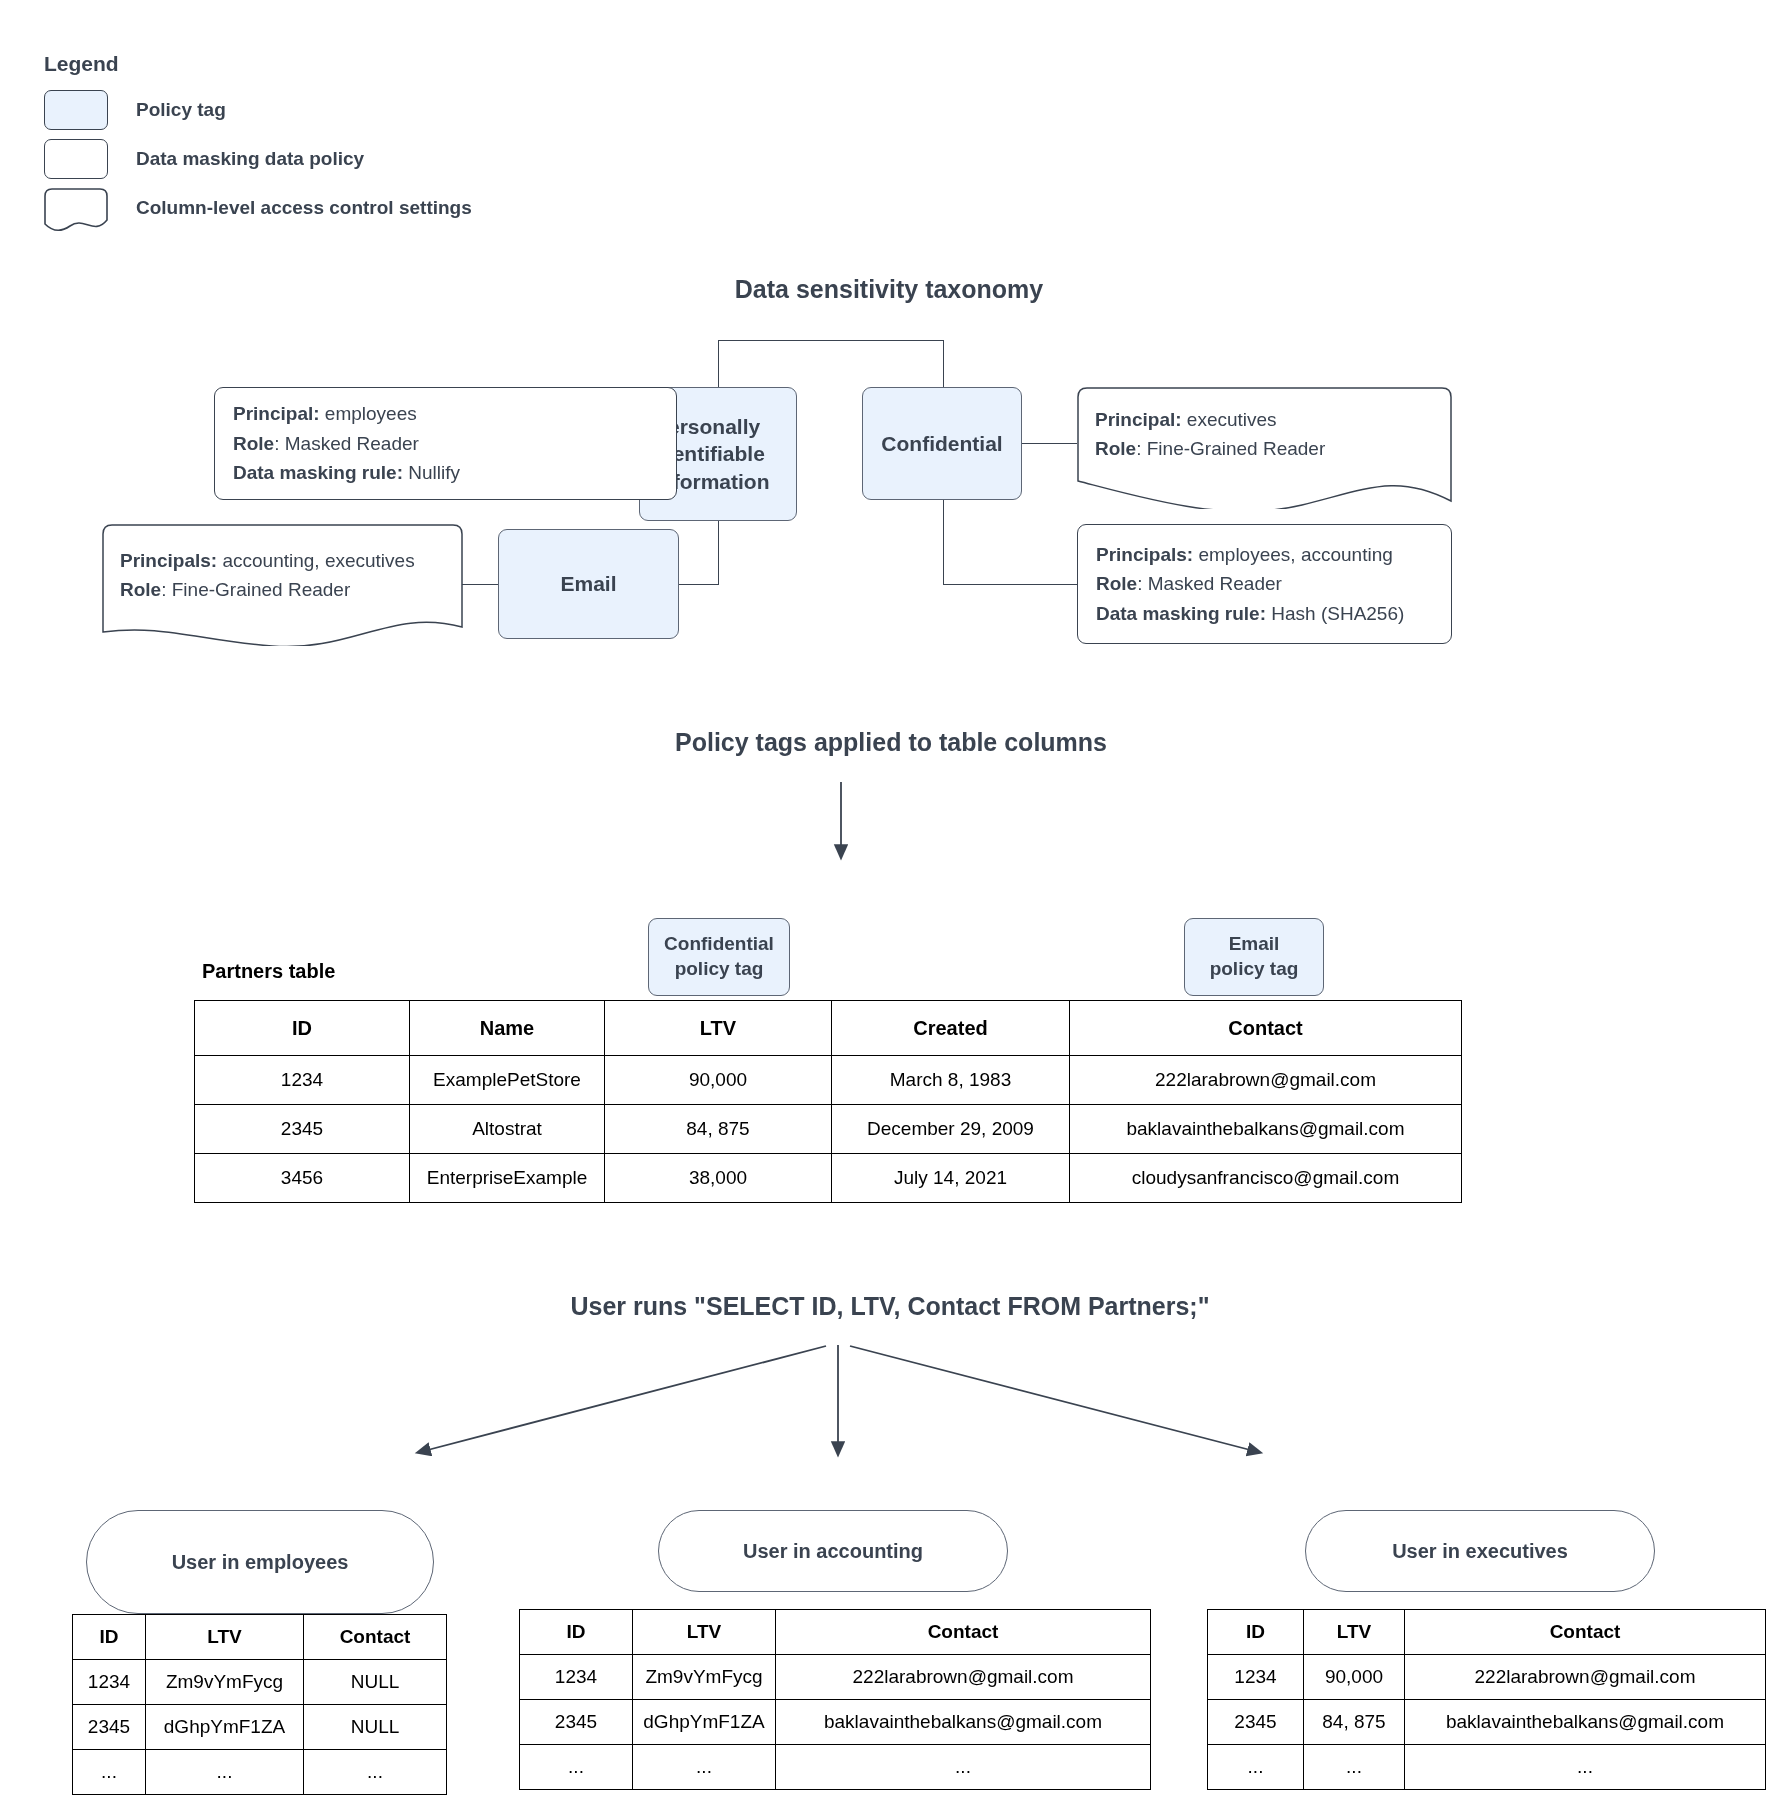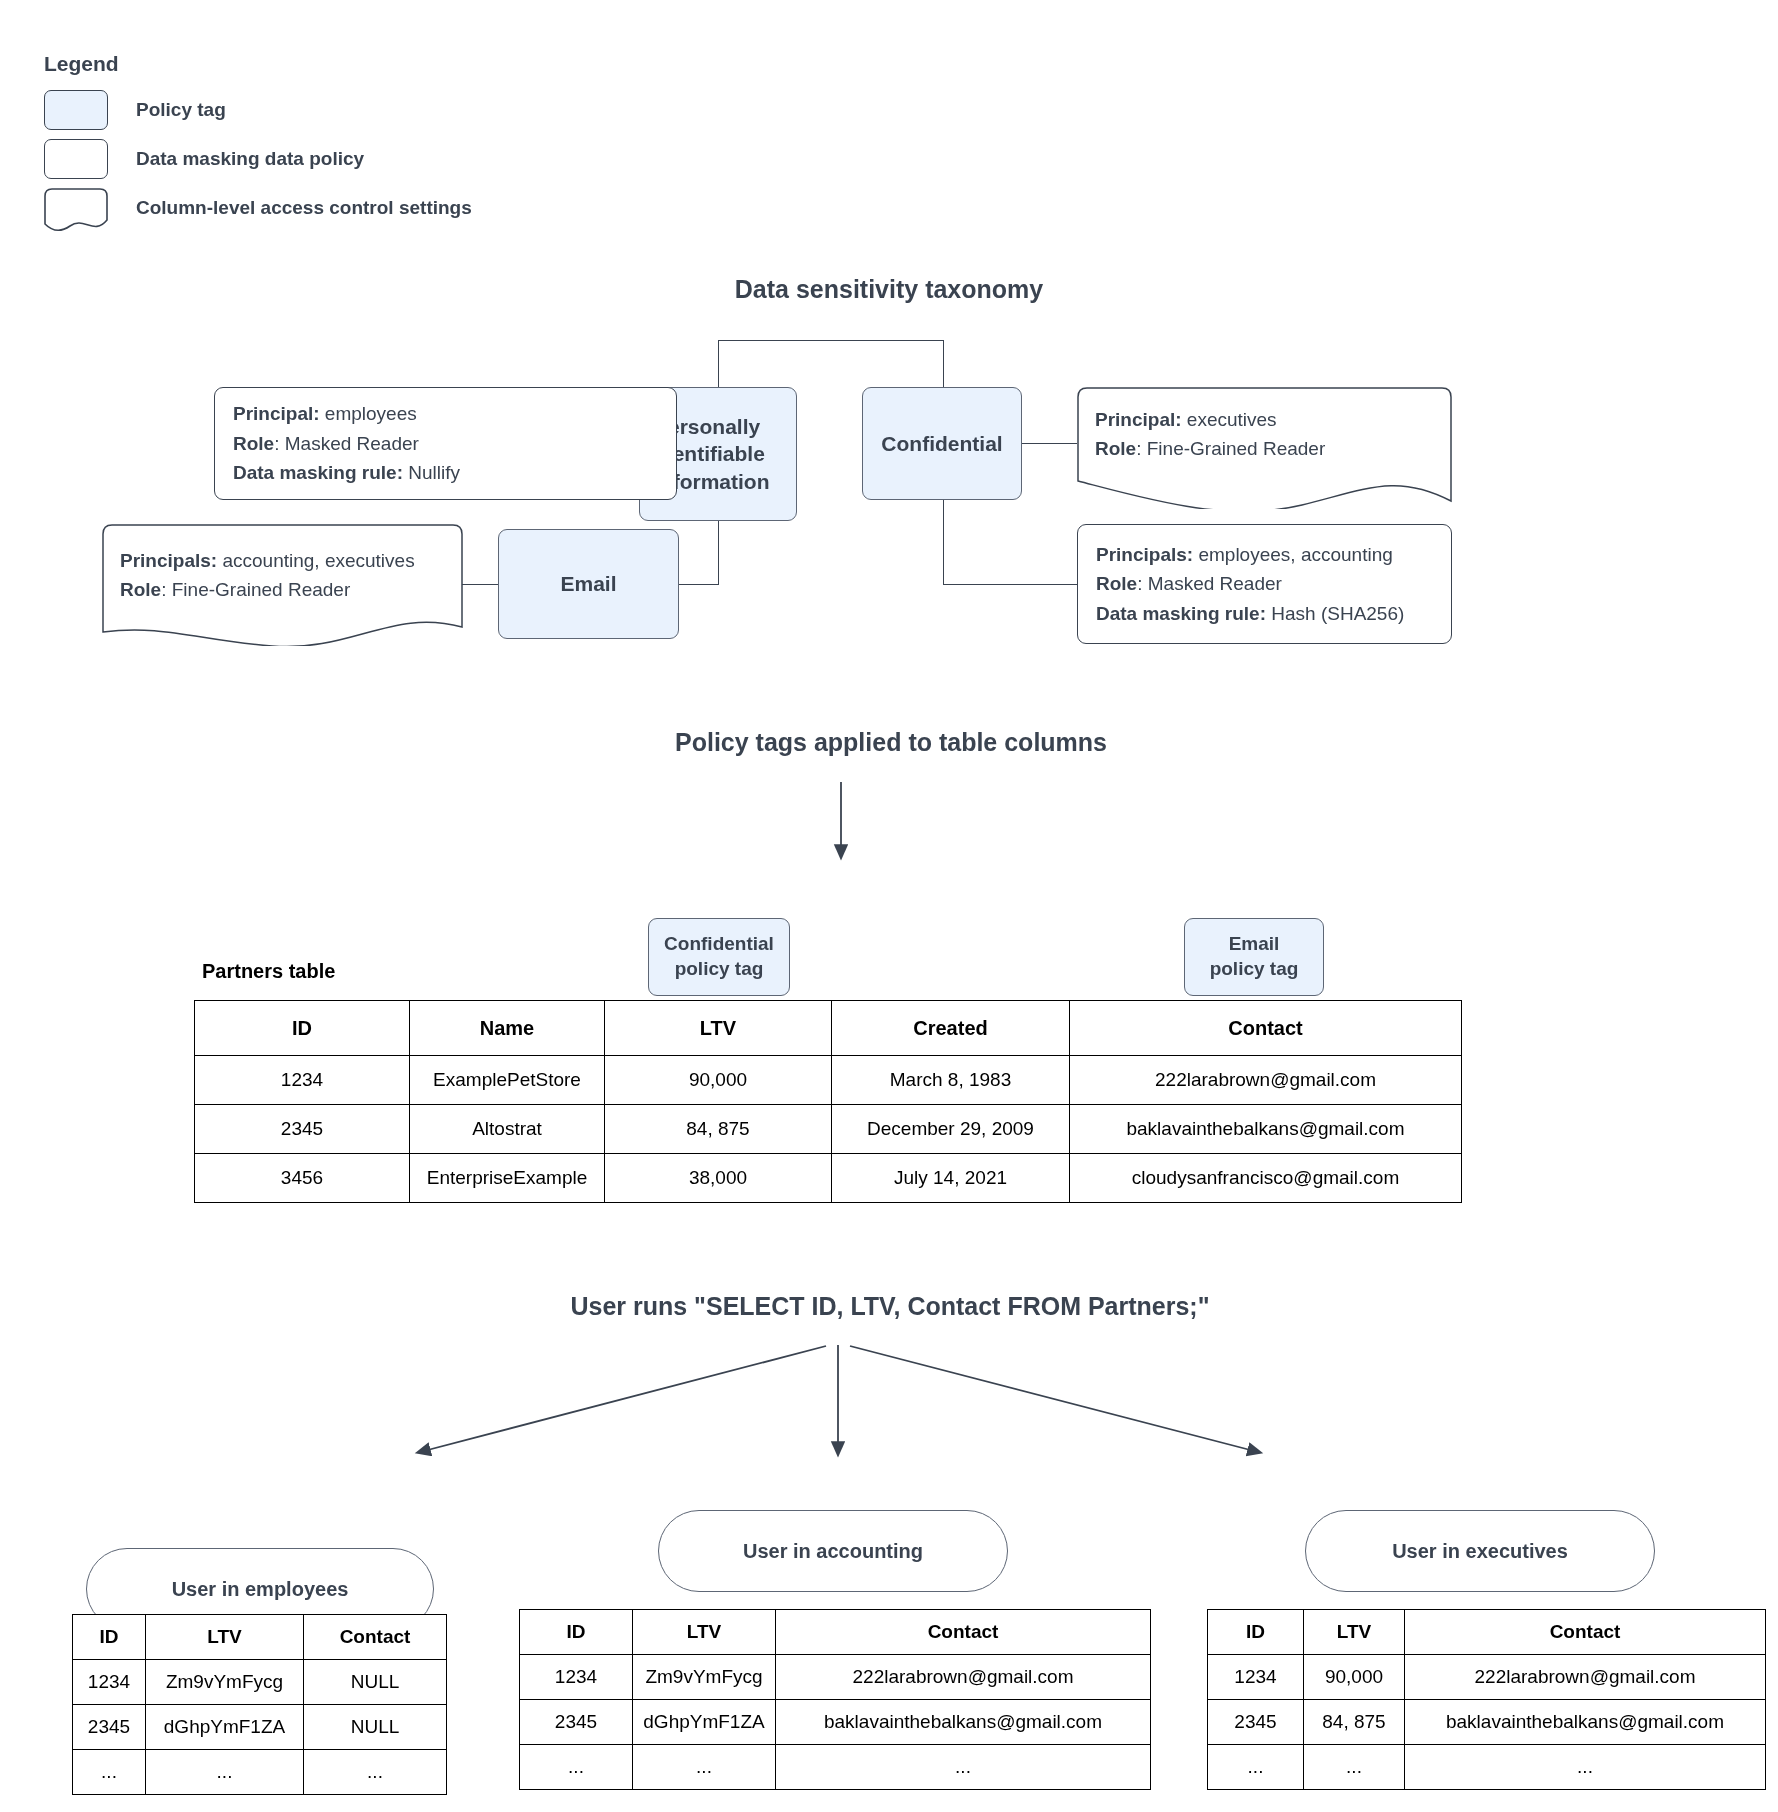--- a/index.html
+++ b/index.html
@@ -331,21 +331,21 @@
 </div>
 
 <div class="abs section-title" style="left:370px; top:1292px; width:1040px;">User runs "SELECT ID, LTV, Contact FROM Partners;"</div>
 
 <svg class="arrows" style="left:0; top:0;" width="1778" height="1812">
   <line x1="838" y1="1345" x2="838" y2="1452" stroke="#3a4350" stroke-width="1.8" marker-end="url(#ah)"></line>
   <line x1="826" y1="1346" x2="420" y2="1452" stroke="#3a4350" stroke-width="1.8" marker-end="url(#ah)"></line>
   <line x1="850" y1="1346" x2="1258" y2="1452" stroke="#3a4350" stroke-width="1.8" marker-end="url(#ah)"></line>
 </svg>
 
-<div class="abs pill" style="left:86px; top:1510px; width:348px; height:82px;margin-top:38px;">
+<div class="abs pill" style="left:86px; top:1510px; width:348px; height:104px;">
   <span>User in employees</span>
 </div>
 <div class="abs" style="left:72px; top:1614px;">
   <table class="grid result-table">
     <thead>
       <tr>
         <th style="width:70px">ID</th>
         <th style="width:155px">LTV</th>
         <th style="width:140px">Contact</th>
       </tr>

